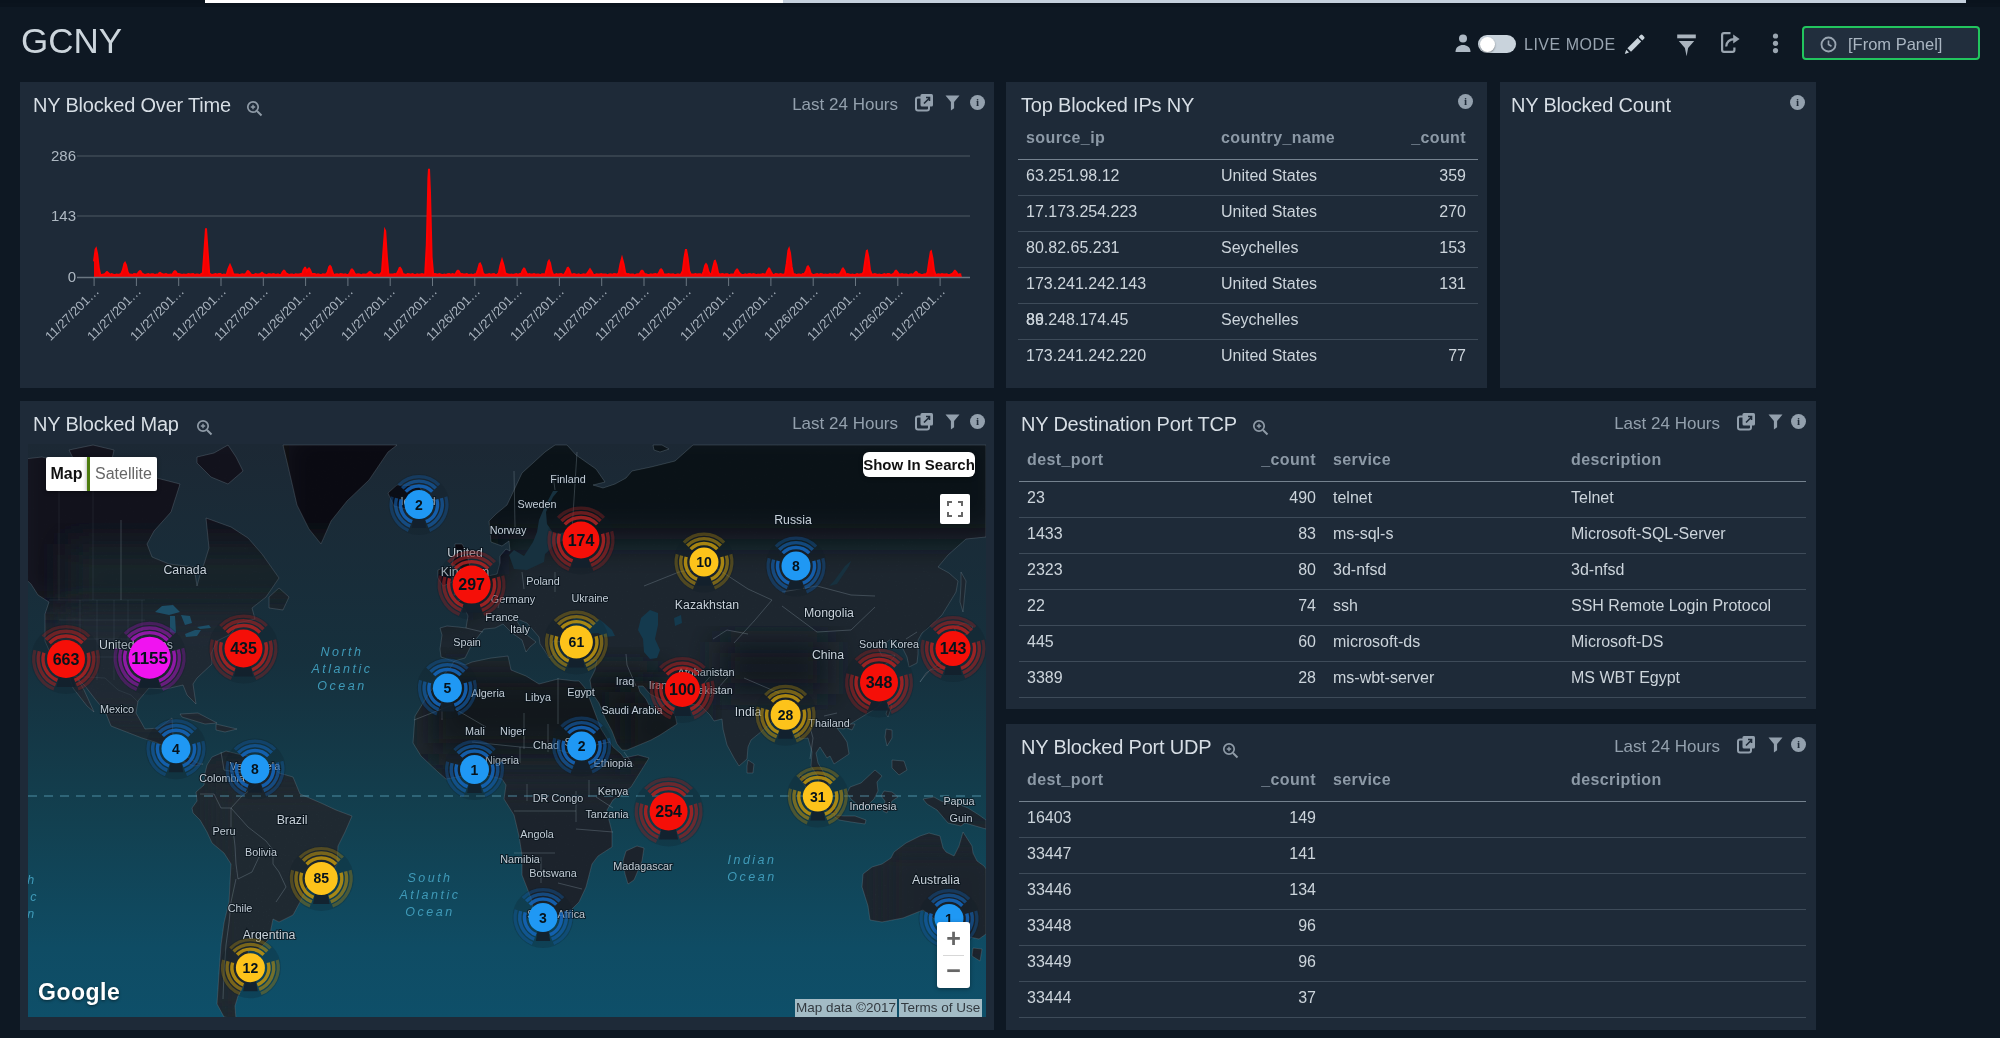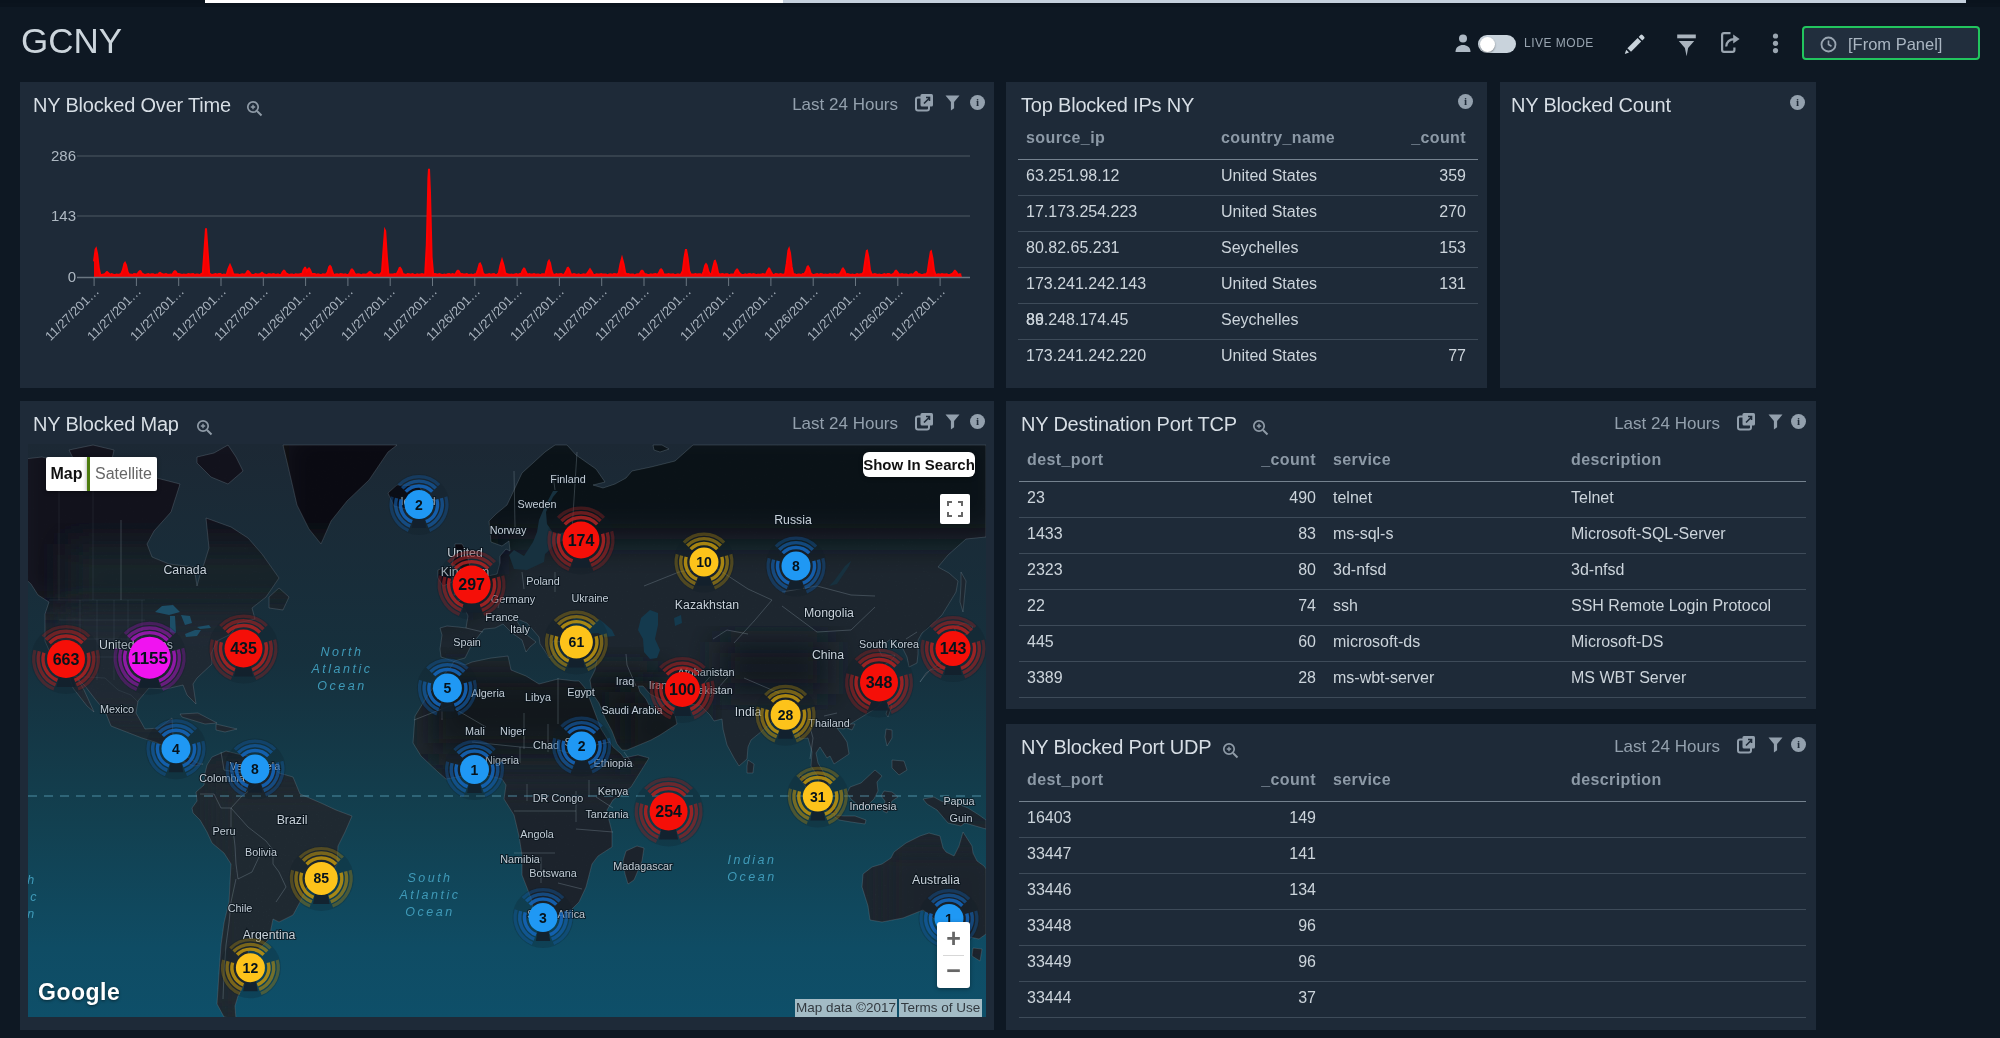--- a/index.html
+++ b/index.html
@@ -26,21 +26,21 @@
 
 <div style="position:absolute;left:21px;top:21px;font-size:35px;color:#ccd5dc">GCNY</div>
 
 <svg style="position:absolute;left:1453px;top:33px" width="20" height="20" viewBox="0 0 20 20">
 <circle cx="10" cy="5.5" r="4" fill="#aeb9c4"></circle>
     <path d="M2.5 19c0-5 3.7-7 7.5-7s7.5 2 7.5 7z" fill="#aeb9c4"></path>
   </svg>
 <div style="position:absolute;left:1478px;top:35px;width:38px;height:18px;border-radius:9px;background:#c9d3dc">
 <div style="position:absolute;left:2px;top:1.5px;width:15px;height:15px;border-radius:50%;background:#fff;box-shadow:0 1px 2px rgba(0,0,0,.4)"></div>
   </div>
-<div style="position:absolute;left:1524px;top:36px;font-size:12px;color:#98a4b0;letter-spacing:0.5px">LIVE MODE</div>
+<div style="position:absolute;left:1524px;top:36px;font-size:16px;color:#98a4b0;letter-spacing:0.5px">LIVE MODE</div>
 <svg style="position:absolute;left:1624px;top:32px" width="22" height="23" viewBox="0 0 22 23">
 <path d="M2.2 17.8 L0.8 22 5 20.6 Z" fill="#c9d3db"></path>
 <path d="M3.4 16.2 L13.6 6 L17.2 9.6 L7 19.8 Z" fill="#c9d3db"></path>
 <path d="M14.7 4.9 L16.5 3.1 Q17.5 2.1 18.5 3.1 L20.1 4.7 Q21.1 5.7 20.1 6.7 L18.3 8.5 Z" fill="#c9d3db"></path>
 <path d="M1.4 21.4 L0.8 22 2.4 21.7 Z" fill="#10671e" opacity="0"></path>
 </svg>
 <svg style="position:absolute;left:1677px;top:34px" width="19" height="23" viewBox="0 0 19 23">
 <rect x="0.2" y="0.5" width="18.6" height="3.8" fill="#aab4be"></rect>
 <path d="M1.8 7 H17.2 L11.1 14 L9.6 22.3 L7.9 14 Z" fill="#aab4be"></path>
 </svg>
@@ -685,21 +685,21 @@
     <div class="td" style="left:565px;top:196px">SSH Remote Login Protocol</div>
     <div class="rline" style="left:13px;top:224px;width:787px"></div>
     <div class="td" style="left:21px;top:232px">445</div>
     <div class="td" style="left:21px;top:232px;width:289px;text-align:right">60</div>
     <div class="td" style="left:327px;top:232px">microsoft-ds</div>
     <div class="td" style="left:565px;top:232px">Microsoft-DS</div>
     <div class="rline" style="left:13px;top:260px;width:787px"></div>
     <div class="td" style="left:21px;top:268px">3389</div>
     <div class="td" style="left:21px;top:268px;width:289px;text-align:right">28</div>
     <div class="td" style="left:327px;top:268px">ms-wbt-server</div>
-    <div class="td" style="left:565px;top:268px">MS WBT Server</div>
+    <div class="td" style="left:565px;top:268px">MS WBT Egypt</div>
     <div class="rline" style="left:13px;top:296px;width:787px"></div>
 </div>
 
 <div class="panel" style="left:1006px;top:724px;width:810px;height:306px">
 <div class="ptitle" style="left:15px;top:12px">NY Blocked Port UDP</div>
 <svg class="hic" style="left:216px;top:18px" width="17" height="17" viewBox="0 0 17 17">
 <circle cx="7" cy="7" r="5.2" fill="none" stroke="#8f9ba7" stroke-width="1.7"></circle>
 <line x1="11" y1="11" x2="15.5" y2="15.5" stroke="#8f9ba7" stroke-width="2"></line>
 <path d="M7 4.8v4.4 M4.8 7h4.4" stroke="#8f9ba7" stroke-width="1.4"></path>
 </svg>

